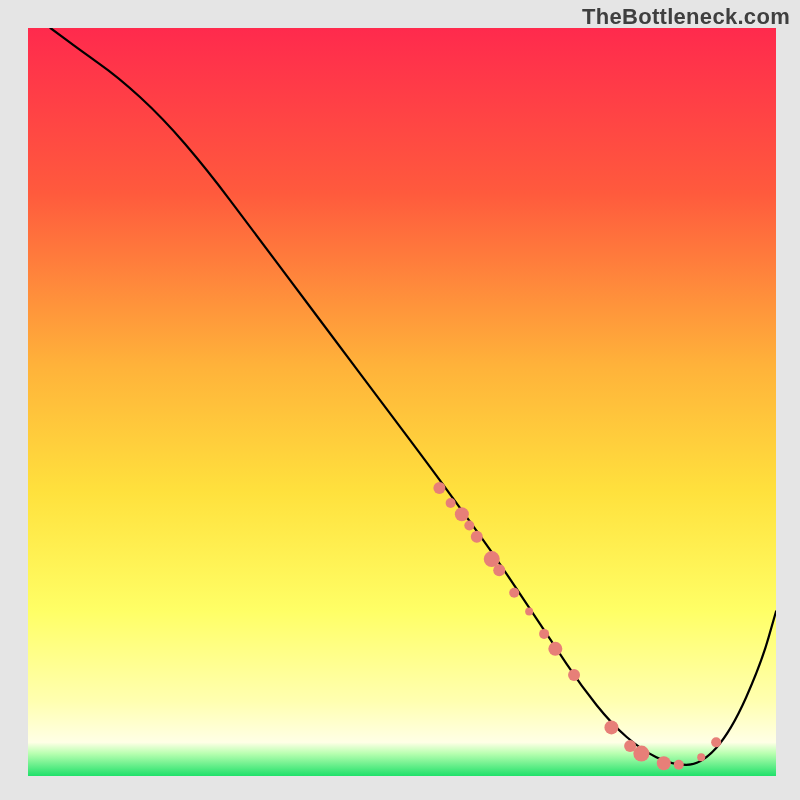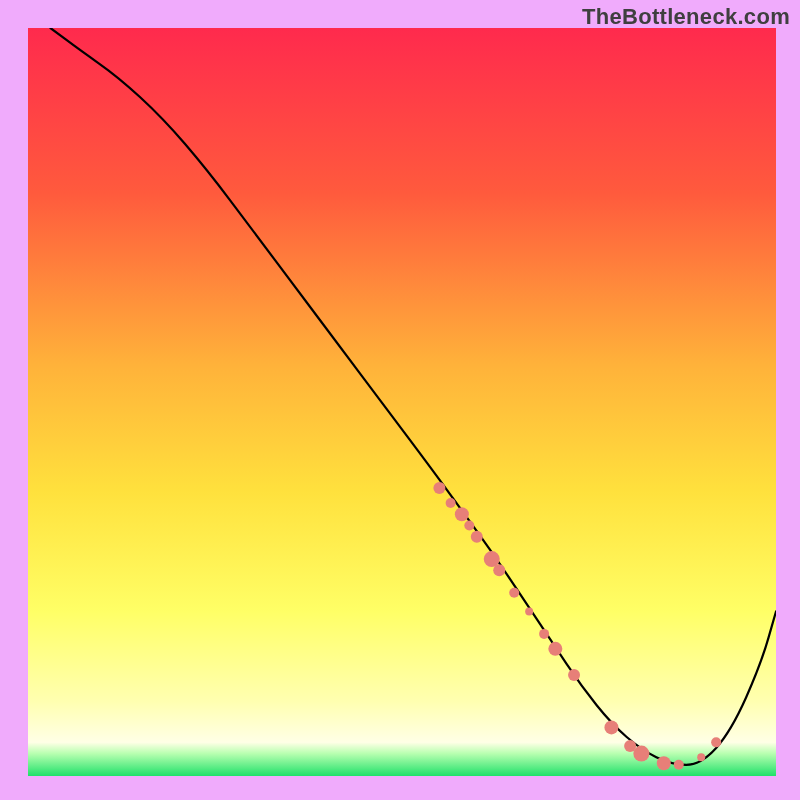--- a/index.html
+++ b/index.html
@@ -8,21 +8,21 @@
     width: 800px;
     height: 800px;
     background: #000000;
     font-family: Arial, Helvetica, sans-serif;
     overflow: hidden;
   }
   .outer {
     position: relative;
     width: 800px;
     height: 800px;
-    background: #f0abfc;
+    background: #e5e5e5;
   }
   .watermark {
     position: absolute;
     top: 4px;
     right: 10px;
     font-size: 22px;
     font-weight: 600;
     color: #3f3f3f;
     letter-spacing: 0.3px;
     z-index: 20;

